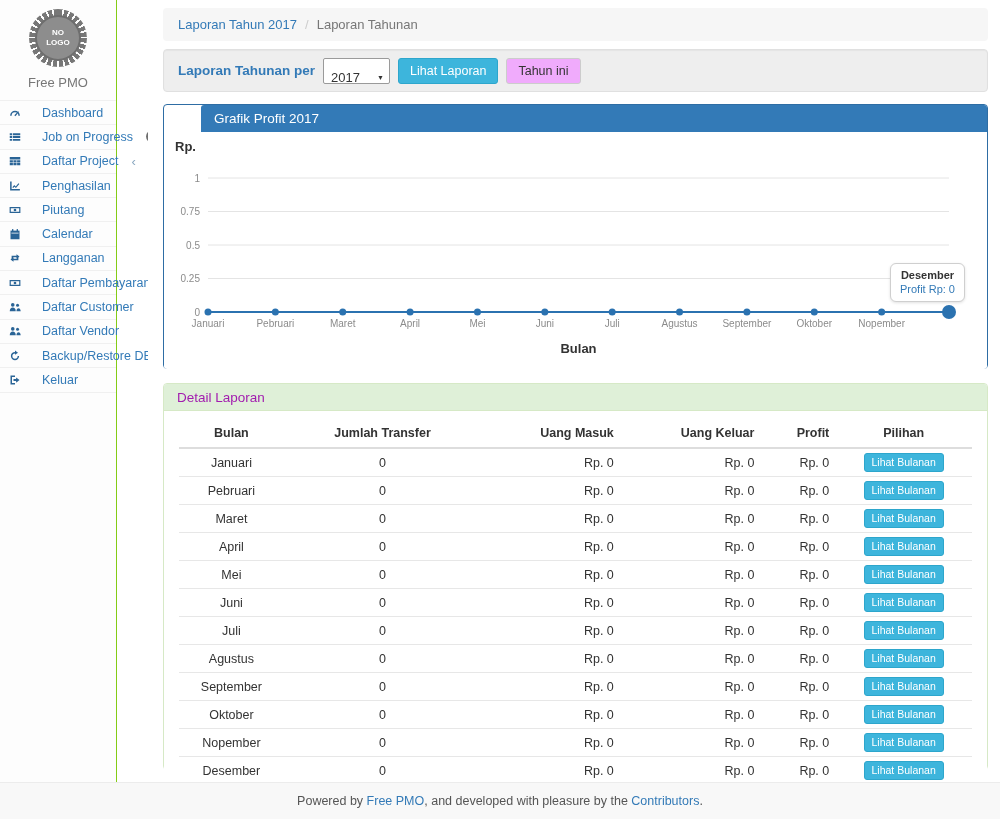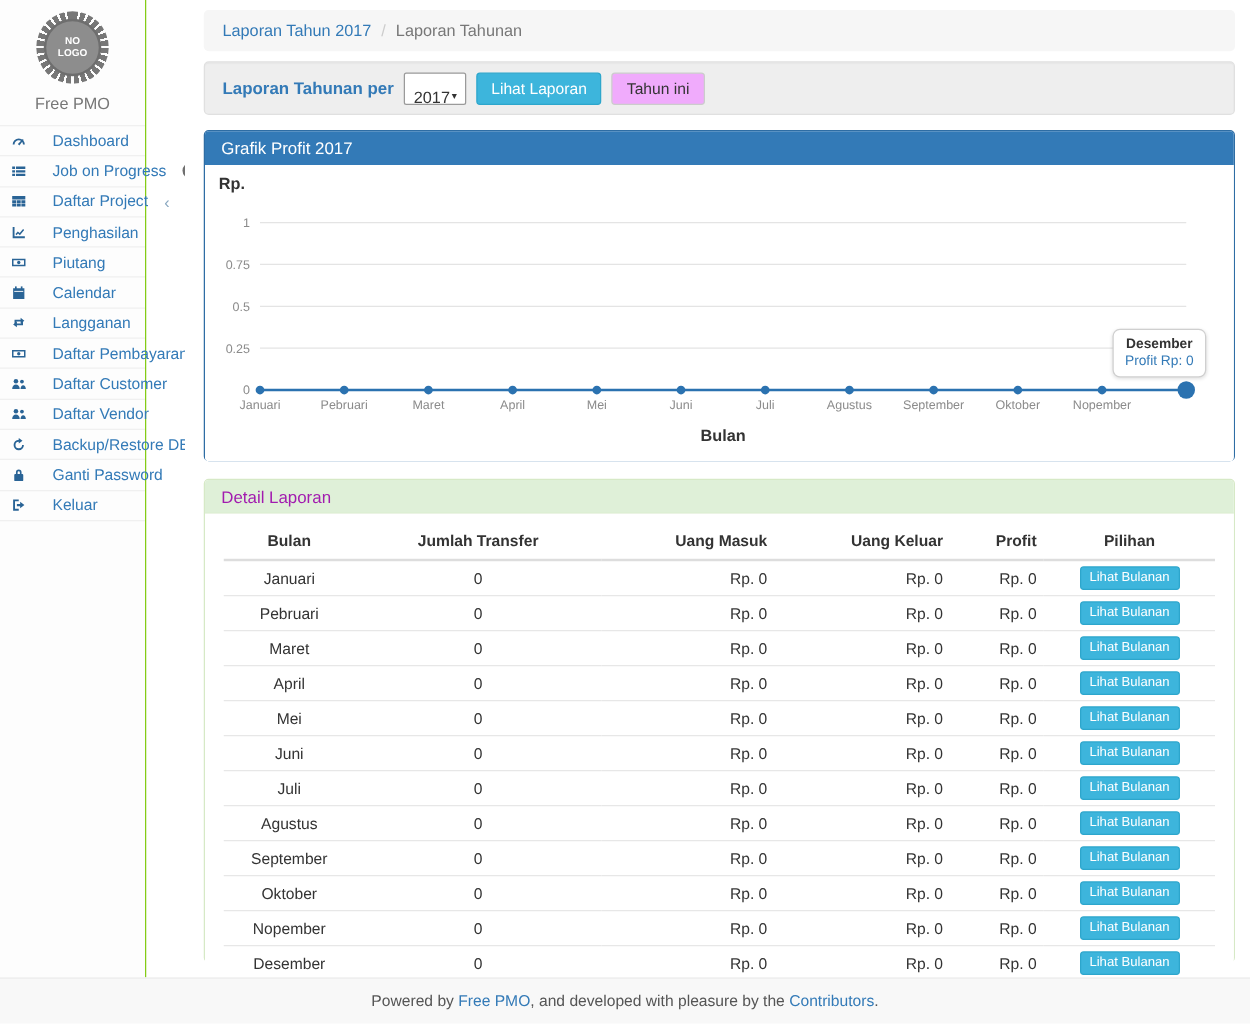--- a/index.html
+++ b/index.html
@@ -35,34 +35,34 @@
     background:#f6f6f6; border-radius:4px; display:flex; align-items:center; padding-left:15px; }
   .breadcrumb a { color:#337ab7; text-decoration:none; cursor:pointer; }
   .breadcrumb .sep { color:#ccc; margin:0 8px; }
   .breadcrumb .current { color:#777; }
 
   .control-bar { position:absolute; left:15px; right:12px; top:49px; height:43px;
     background:#eeeeee; border:1px solid #e0e0e0; border-radius:4px;
     display:flex; align-items:center; padding-left:14px; gap:8px;
     box-shadow:inset 0 1px 1px rgba(0,0,0,.04); }
   .control-label { color:#337ab7; font-weight:bold; font-size:13.5px; }
-  .year-select { width:50px; height:26px; background:#fff; border:1px solid #9a9a9a;
+  .year-select { width:67px; height:26px; background:#fff; border:1px solid #9a9a9a;
     border-radius:2px; display:flex; align-items:center; justify-content:space-between;
     padding:13px 5px 0 7px; cursor:pointer; }
   .year-select .caret { font-size:7px; color:#333; }
   .btn { border-radius:3px; font-size:12.5px; padding:5px 11px; cursor:pointer; border:1px solid transparent; }
   .btn-info { background:#3db5dc; border-color:#2da6cc; color:#fff; }
   .btn-default { background:#f0abfc; border-color:#ccc; color:#333; }
 
   
   .panel { position:absolute; left:15px; right:12px; border-radius:4px; }
   .panel-primary { top:104px; height:265px; border:1px solid #2e6da4; }
   .panel-primary .panel-heading { background:#337ab7; color:#fff; height:27px;
     line-height:27px; padding-left:13px; font-size:13.5px;
-    border-radius:3px 3px 0 0; }
+    border-radius:3px 3px 0 0;margin-left:37px; }
   .panel-primary .panel-body { position:relative; height:237px; background:#fff;
     border-radius:0 0 3px 3px; }
   .rp-label { position:absolute; left:11px; top:7px; font-weight:bold; font-size:13px; color:#333; }
   .chart-svg { position:absolute; left:0; top:30px; }
   .tick-text { font-size:10px; fill:#8b8b8b; }
   .month-text { font-size:10px; fill:#8b8b8b; }
   .xlabel { position:absolute; left:44px; width:741px; top:209px; text-align:center;
     font-weight:bold; font-size:13px; color:#333; }
   .tooltip { position:absolute; right:22px; top:131px; background:#fff;
     border:1px solid #cfcfcf; border-radius:6px; padding:5px 9px 6px; text-align:center;
@@ -214,29 +214,20 @@
 
     <a class="menu-item">
       <span class="icon">
           <svg viewBox="0 0 16 16">
             <path d="M13.5 8A5.5 5.5 0 1 1 8 2.5V.6l4 2.9-4 2.9V4.5A3.5 3.5 0 1 0 11.5 8z"></path>
           </svg>
         </span>
       <span class="lbl">Backup/Restore DB</span>
     </a>
 
-    <a class="menu-item">
-      <span class="icon">
-          <svg viewBox="0 0 16 16">
-            <rect x="3.2" y="7" width="9.6" height="7.5" rx="1"></rect>
-            <path d="M5 7V5.2a3 3 0 0 1 6 0V7H9.2V5.2a1.2 1.2 0 0 0-2.4 0V7z"></path>
-          </svg>
-        </span>
-      <span class="lbl">Ganti Password</span>
-    </a>
 
     <a class="menu-item">
       <span class="icon">
           <svg viewBox="0 0 16 16">
             <path d="M2 2h6v2H4v8h4v2H2z"></path>
             <path d="M9.5 4.5L14 8l-4.5 3.5V9.2H6V6.8h3.5z"></path>
           </svg>
         </span>
       <span class="lbl">Keluar</span>
     </a>

